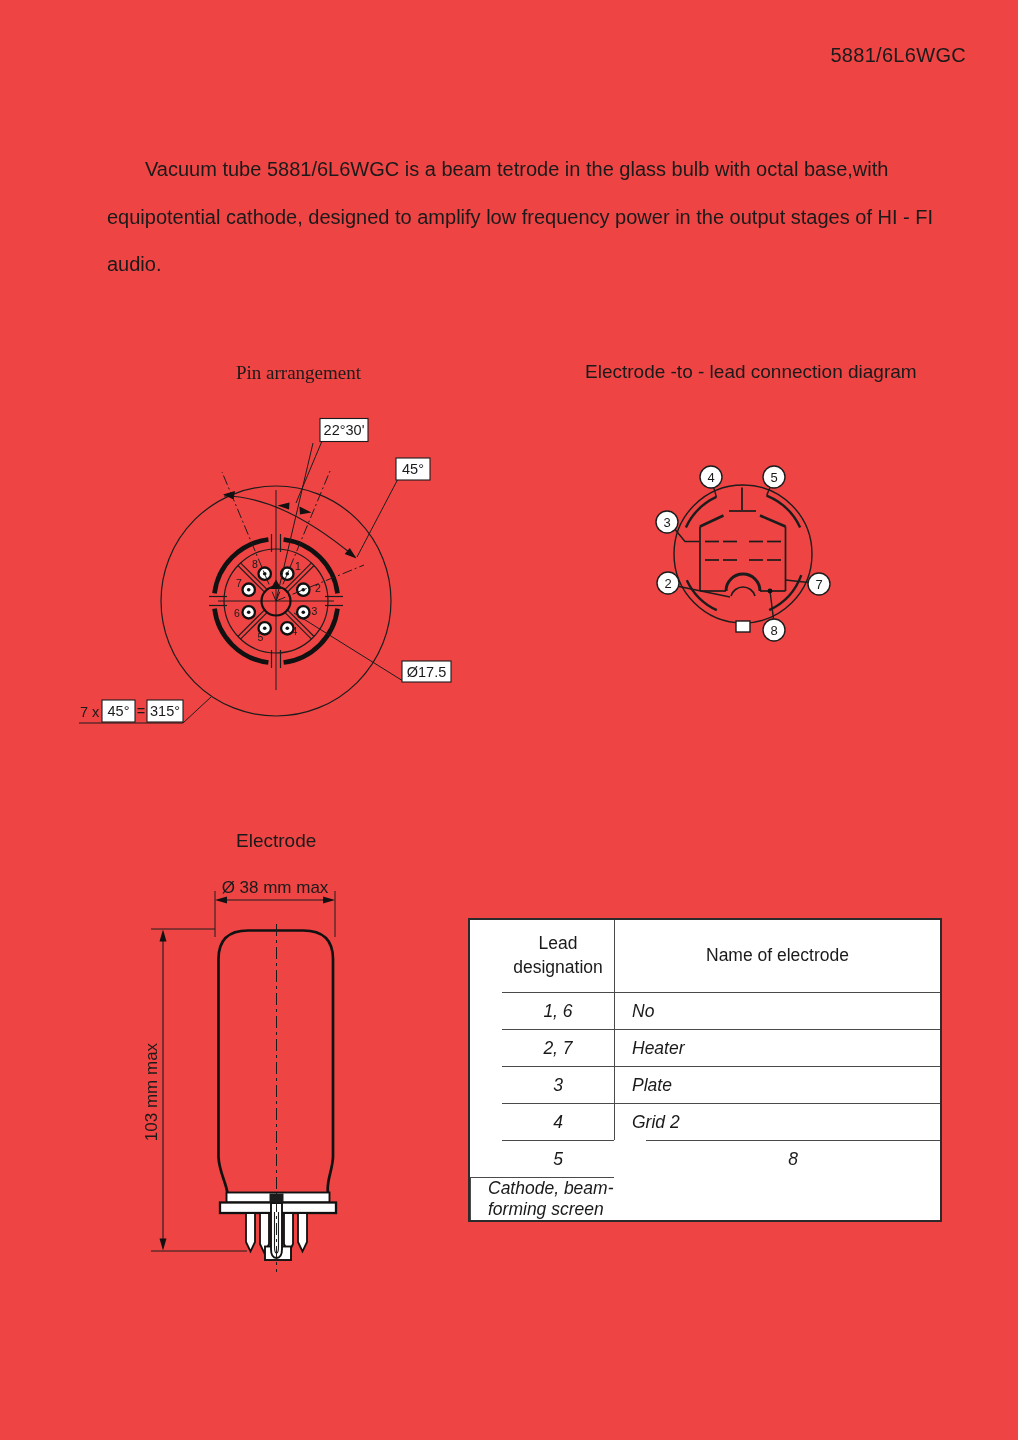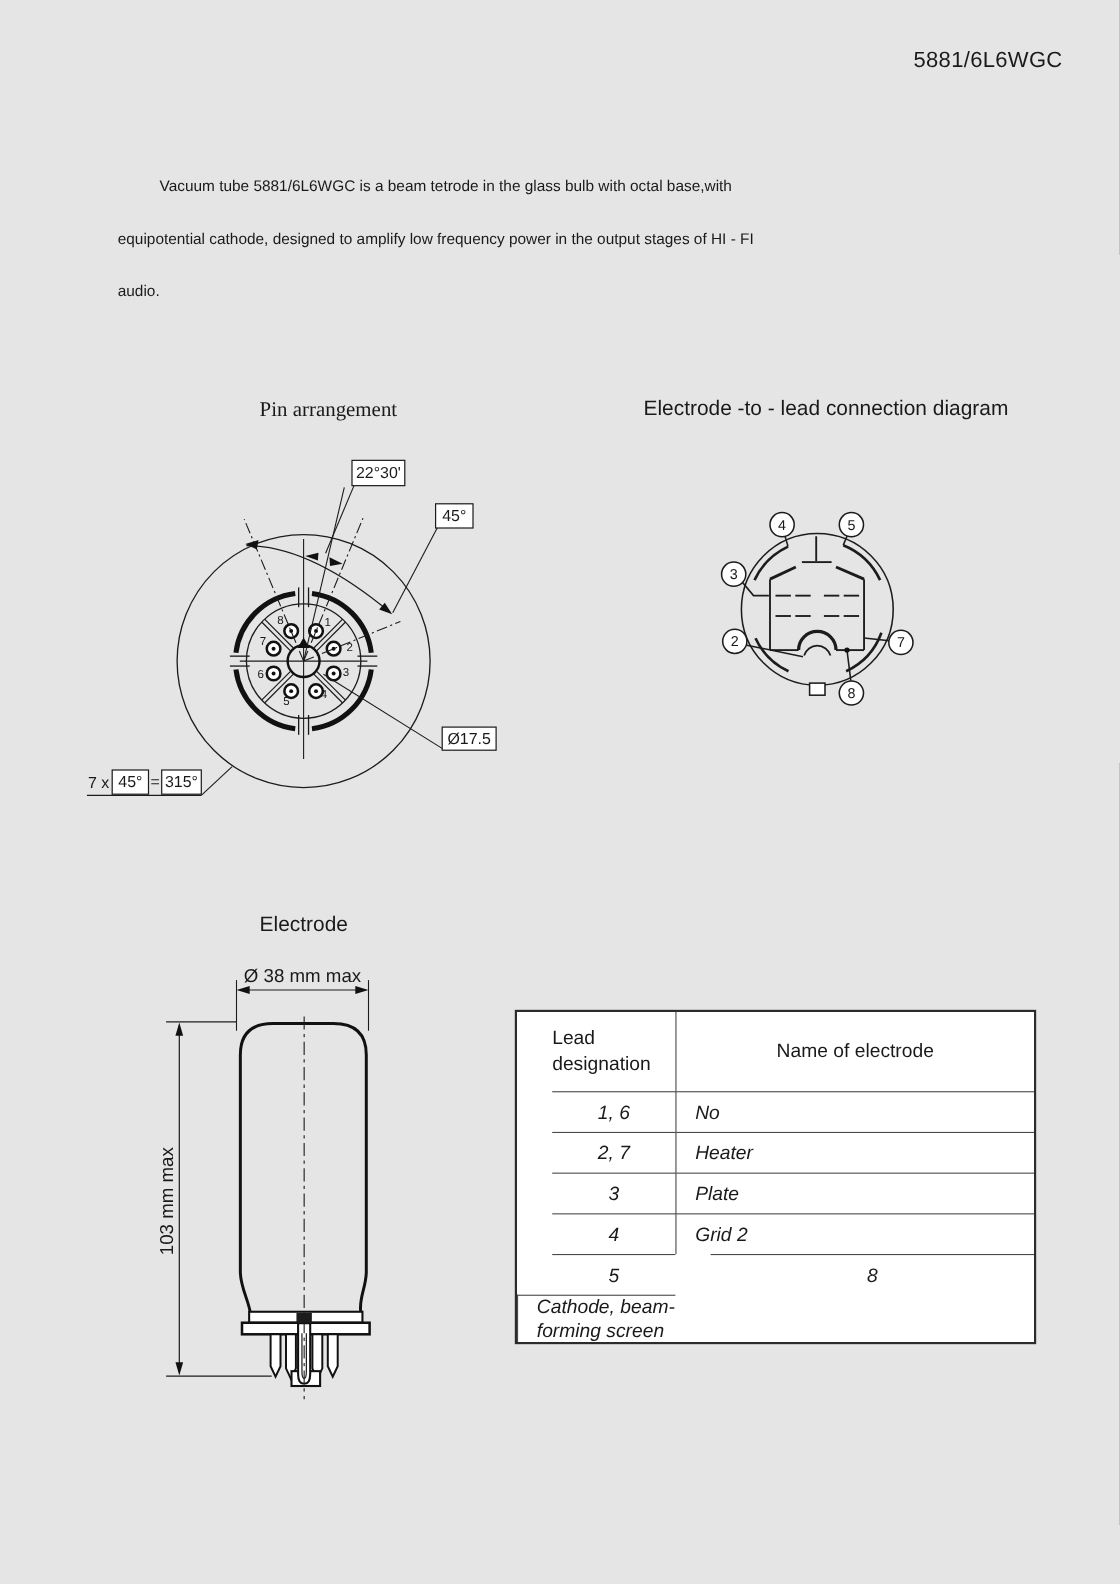--- a/index.html
+++ b/index.html
@@ -1,33 +1,33 @@
 <!DOCTYPE html>
 <html><head>
 <meta charset="utf-8">
 <style>
   html,body{margin:0;padding:0;background:#888;}
-  #page{position:relative;width:1018px;height:1440px;background:#e5e5e5;margin:0 auto;
+  #page{position:relative;width:1018px;height:1440px;background:#ef4444;margin:0 auto;
         font-family:"Liberation Sans","DejaVu Sans",sans-serif;color:#1a1a1a;overflow:hidden;}
   .abs{position:absolute;}
   #doc-title{top:44px;right:52px;font-size:20px;letter-spacing:.3px;}
-  #intro{top:146px;left:107px;width:846px;font-size:14px;line-height:47.5px;}
+  #intro{top:146px;left:107px;width:846px;font-size:20px;line-height:47.5px;}
   #intro .indent{padding-left:38px;}
   .section-heading{font-size:19px;}
   #pin-heading{top:362px;left:236px;font-family:Liberation Serif, serif;}
   #electrode-heading{top:361px;left:585px;}
   #dim-heading{top:830px;left:236px;}
   svg{position:absolute;top:0;left:0;}
   svg text{fill:#1a1a1a;}
   
   #lead-table{top:918px;left:468px;width:474px;height:304px;border:2.5px solid #2b2b2b;
               display:grid;grid-template-columns:144px 1fr;grid-template-rows:72px repeat(6,1fr);
               box-sizing:border-box;font-size:17.5px;background:#fff;}
   #lead-table .cell{display:flex;align-items:center;box-sizing:border-box;}
-  #lead-table .c1{justify-content:center;margin-left:32px;}
+  #lead-table .c1{justify-content:center;text-align:center;margin-left:32px;}
   #lead-table .c2{justify-content:flex-start;padding-left:17px;border-left:1.5px solid #4a4a4a;}
   #lead-table .r{border-top:1.5px solid #4a4a4a;font-style:italic;}
   #lead-table .hdr{line-height:1.35;}
 </style>
 </head>
 <body>
 
 <div id="page">
 
   <div class="abs" id="doc-title">5881/6L6WGC</div>

